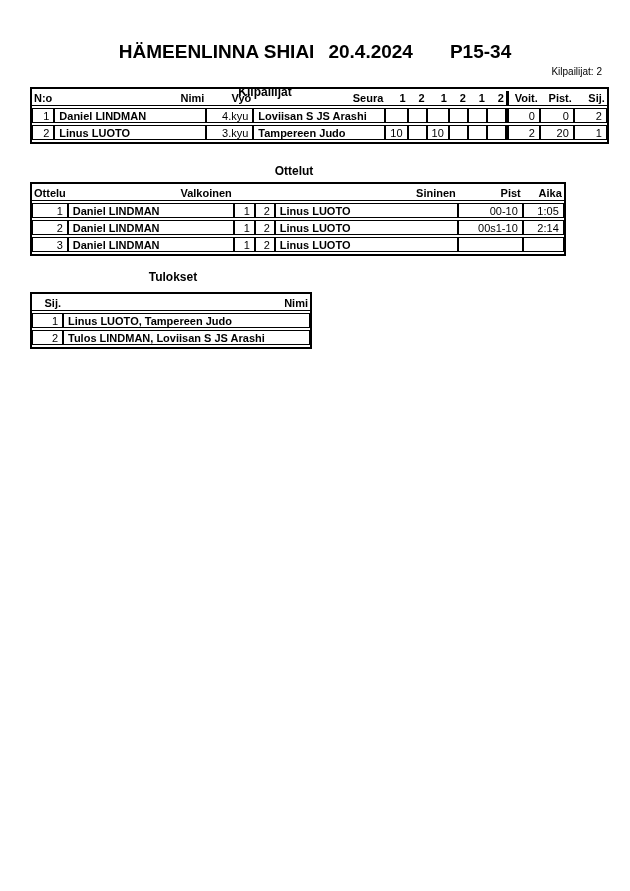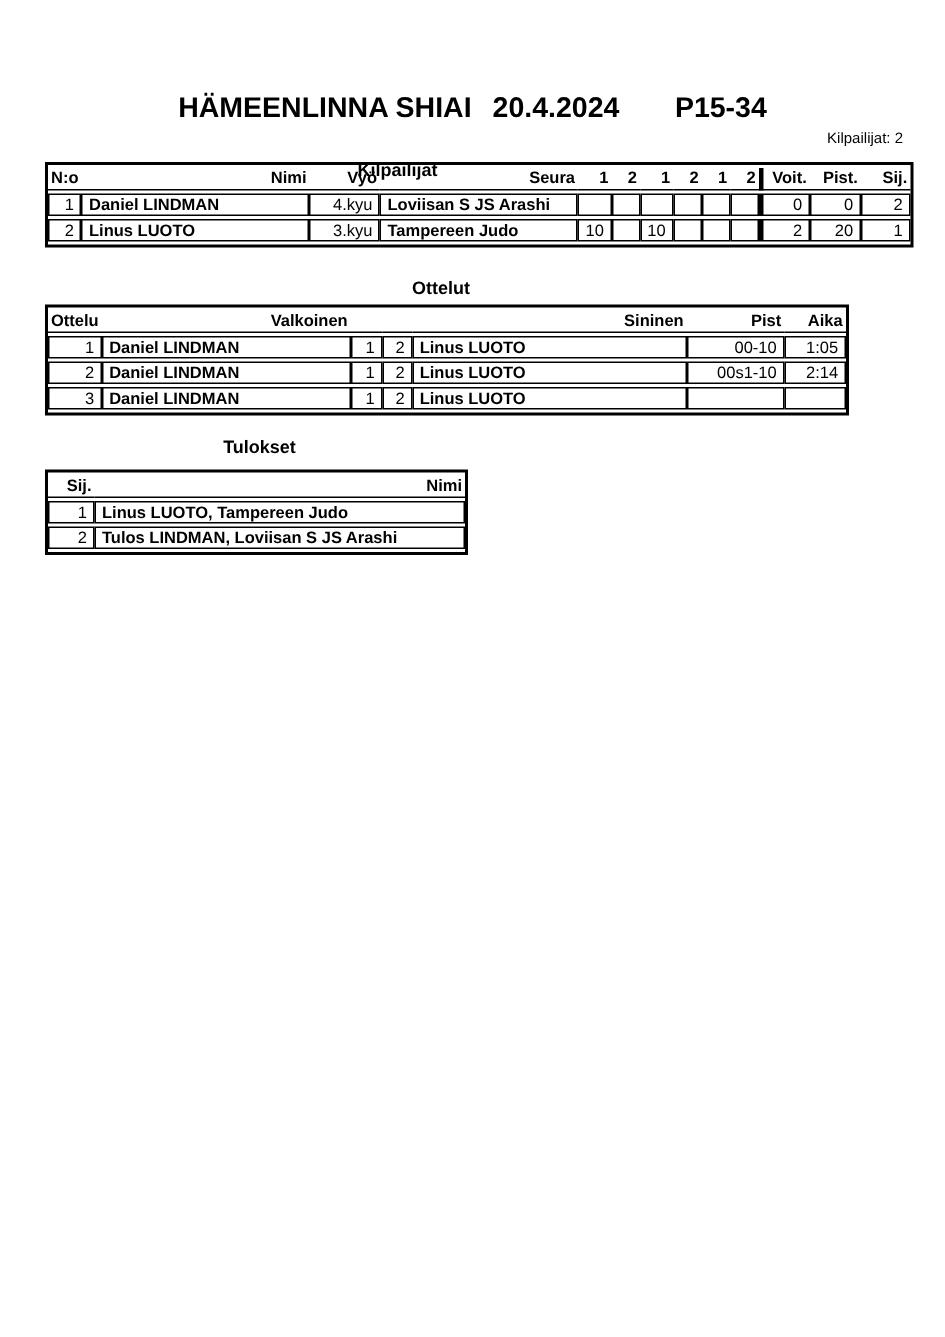--- a/index.html
+++ b/index.html
@@ -5,21 +5,21 @@
   * { box-sizing: border-box; }
   html, body { margin: 0; padding: 0; background: #fff; }
   .page {
     width: 630px; height: 891px; position: relative;
     background: #fff; color: #000;
     font-family: "Liberation Sans", "DejaVu Sans", sans-serif;
     overflow: hidden;
   }
   
   .title-row {
-    padding-top: 62px;
+    padding-top: 41px;
     text-align: center;
     font-weight: bold;
     font-size: 19px;
     line-height: 21px;
     white-space: nowrap;
   }
   .title-row .t-date { margin-left: 14px; }
   .title-row .t-cat  { margin-left: 37px; }
   .sub-row { position: relative; height: 16px; margin-top: 2px; }
   .sub-caption {

